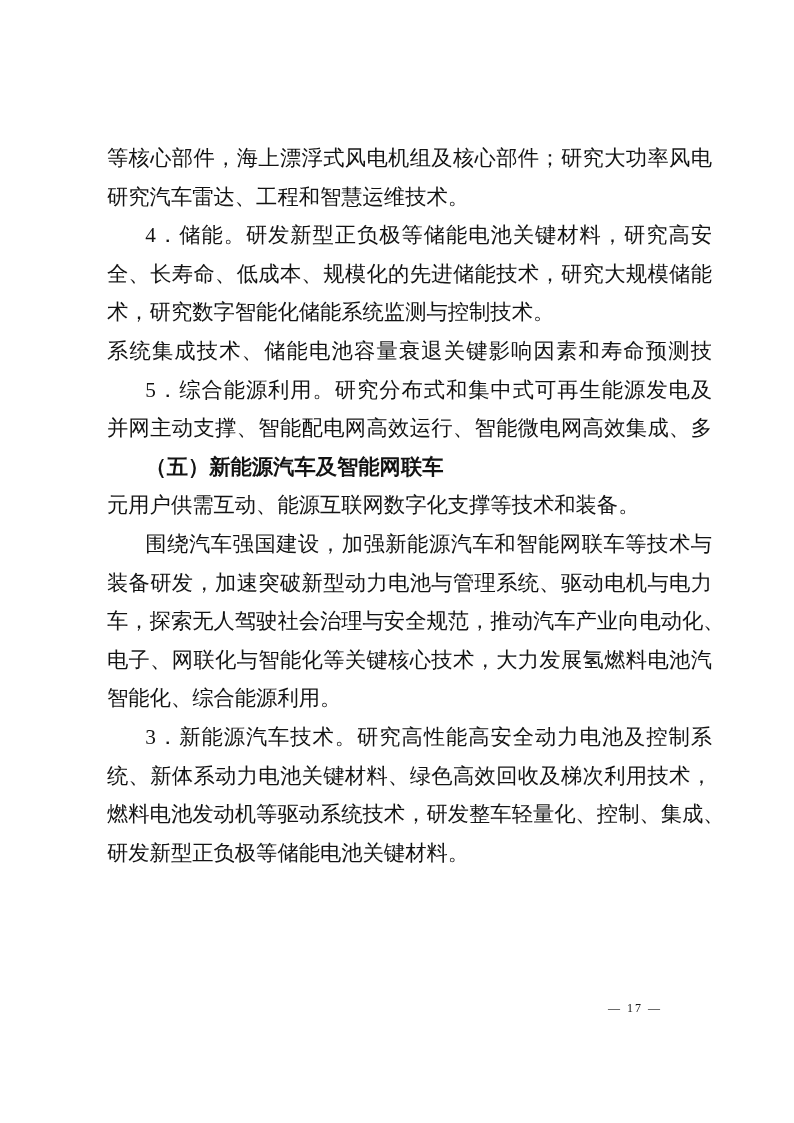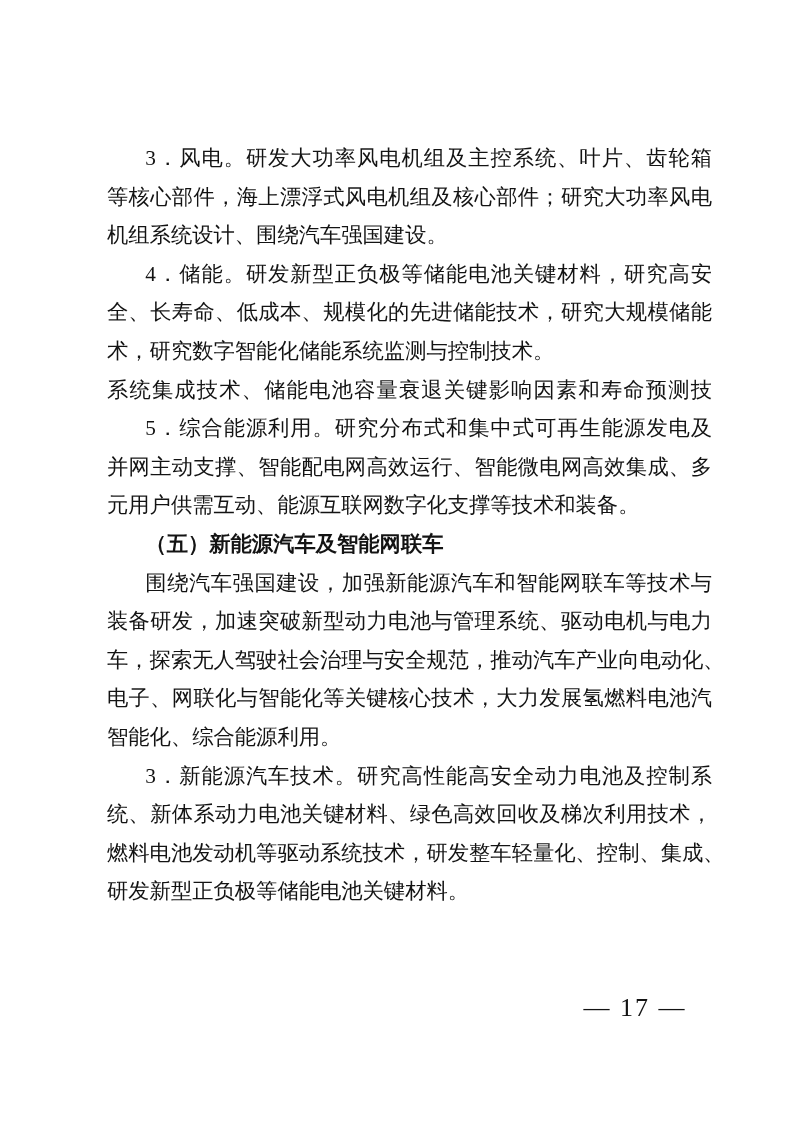--- a/index.html
+++ b/index.html
@@ -41,43 +41,42 @@
   }
   .line.heading {
     font-weight: 700;
   }
   .page-number {
     position: absolute;
     left: 580px;
     top: 995px;
     width: 110px;
     text-align: center;
-    font-size: 26px;
+    font-size: 12px;
     line-height: 26px;
     letter-spacing: 2px;
     color: #131313;
     font-family: "Liberation Serif", serif;
   }
 </style>
 </head>
 <body>
 
 <div class="page">
   <div class="text-block">
-      <div class="line fill indent">3．风电。研发大功率风电机组及主控系统、叶片、齿轮箱</div>
       <div class="line fill">等核心部件，海上漂浮式风电机组及核心部件；研究大功率风电</div>
-      <div class="line">机组系统设计、围绕汽车强国建设。</div>
+      <div class="line">研究汽车雷达、工程和智慧运维技术。</div>
       <div class="line fill indent">4．储能。研发新型正负极等储能电池关键材料，研究高安</div>
       <div class="line fill">全、长寿命、低成本、规模化的先进储能技术，研究大规模储能</div>
       <div class="line">术，研究数字智能化储能系统监测与控制技术。</div>
       <div class="line fill">系统集成技术、储能电池容量衰退关键影响因素和寿命预测技</div>
       <div class="line fill indent">5．综合能源利用。研究分布式和集中式可再生能源发电及</div>
       <div class="line fill">并网主动支撑、智能配电网高效运行、智能微电网高效集成、多</div>
+      <div class="line indent heading">（五）新能源汽车及智能网联车</div>
       <div class="line">元用户供需互动、能源互联网数字化支撑等技术和装备。</div>
-      <div class="line indent heading">（五）新能源汽车及智能网联车</div>
       <div class="line fill indent">围绕汽车强国建设，加强新能源汽车和智能网联车等技术与</div>
       <div class="line fill">装备研发，加速突破新型动力电池与管理系统、驱动电机与电力</div>
       <div class="line fill">车，探索无人驾驶社会治理与安全规范，推动汽车产业向电动化、</div>
       <div class="line fill">电子、网联化与智能化等关键核心技术，大力发展氢燃料电池汽</div>
       <div class="line">智能化、综合能源利用。</div>
       <div class="line fill indent">3．新能源汽车技术。研究高性能高安全动力电池及控制系</div>
       <div class="line fill">统、新体系动力电池关键材料、绿色高效回收及梯次利用技术，</div>
       <div class="line fill">燃料电池发动机等驱动系统技术，研发整车轻量化、控制、集成、</div>
       <div class="line">研发新型正负极等储能电池关键材料。</div>
     </div>

